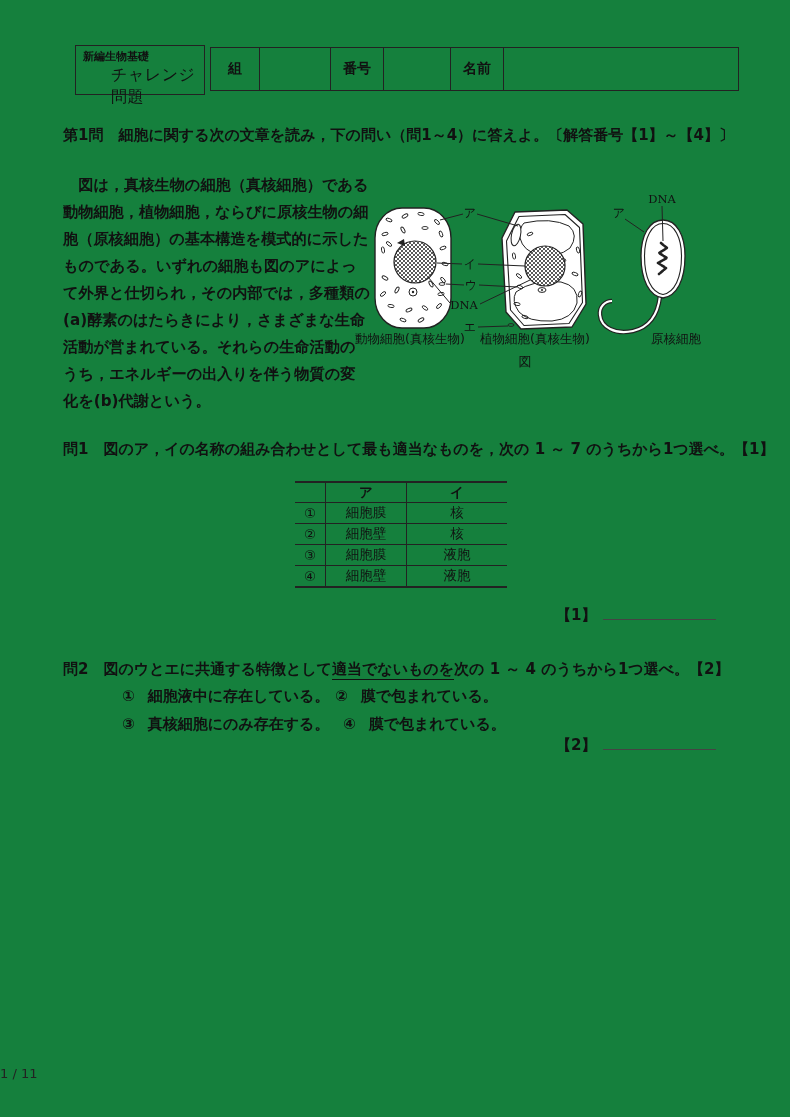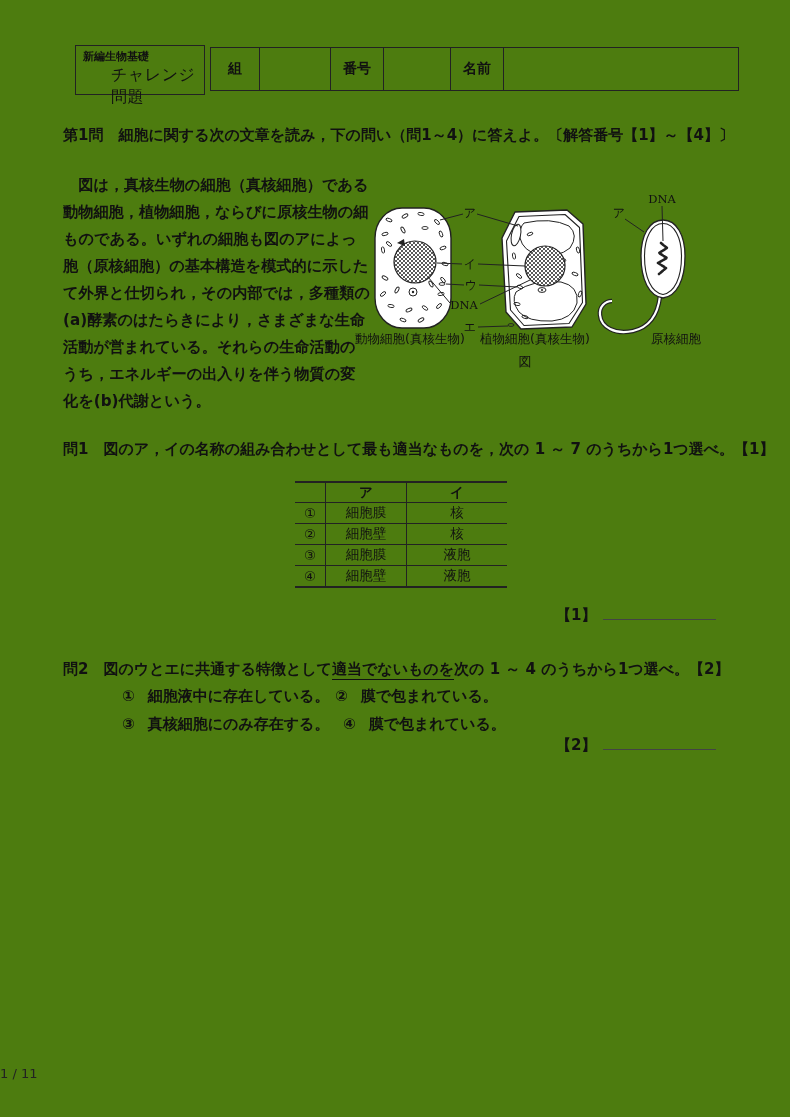--- a/index.html
+++ b/index.html
@@ -1,17 +1,17 @@
 <!DOCTYPE html>
 <html><head>
 <meta charset="utf-8">
 <style>
   html,body{margin:0;padding:0;background:#e8e8e8;}
   .page{
-    position:relative;width:790px;height:1117px;background:#4d7c0f;
+    position:relative;width:790px;height:1117px;background:#15803d;
     font-family:"DejaVu Sans",sans-serif;color:#111;overflow:hidden;
     margin:0 auto;
   }
   
   .title-box{
     position:absolute;left:75px;top:45px;width:114px;height:40px;
     border:1.6px solid #222;padding:4px 7px;
   }
   .title-small{font-size:11px;font-weight:bold;line-height:14px;}
   .title-large{font-size:16px;line-height:22px;letter-spacing:.5px;margin-left:28px;}
@@ -76,22 +76,22 @@
       <td class="w-bl3"></td>
     </tr>
   </tbody>
     </table>
 
   <div class="q-heading">第1問　細胞に関する次の文章を読み，下の問い（問1～4）に答えよ。〔解答番号【1】～【4】〕</div>
 
   <div class="passage">
     <div>　図は，真核生物の細胞（真核細胞）である</div>
     <div>動物細胞，植物細胞，ならびに原核生物の細</div>
+    <div>胞（原核細胞）の基本構造を模式的に示した</div>
     <div>ものである。いずれの細胞も図のアによっ</div>
-    <div>胞（原核細胞）の基本構造を模式的に示した</div>
     <div>て外界と仕切られ，その内部では，多種類の</div>
     <div>(a)酵素のはたらきにより，さまざまな生命</div>
     <div>活動が営まれている。それらの生命活動の</div>
     <div>うち，エネルギーの出入りを伴う物質の変</div>
     <div>化を(b)代謝という。</div>
   </div>
 
   <div class="figure-wrap">
     <svg viewBox="0 0 392 190" width="392" height="190">
       <defs>

